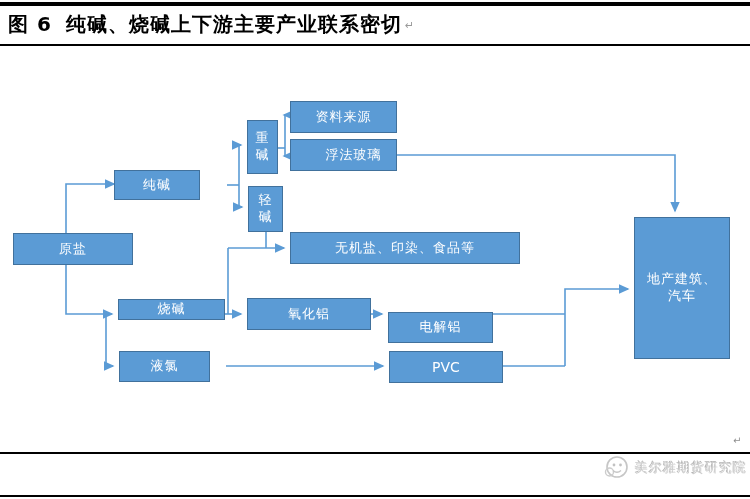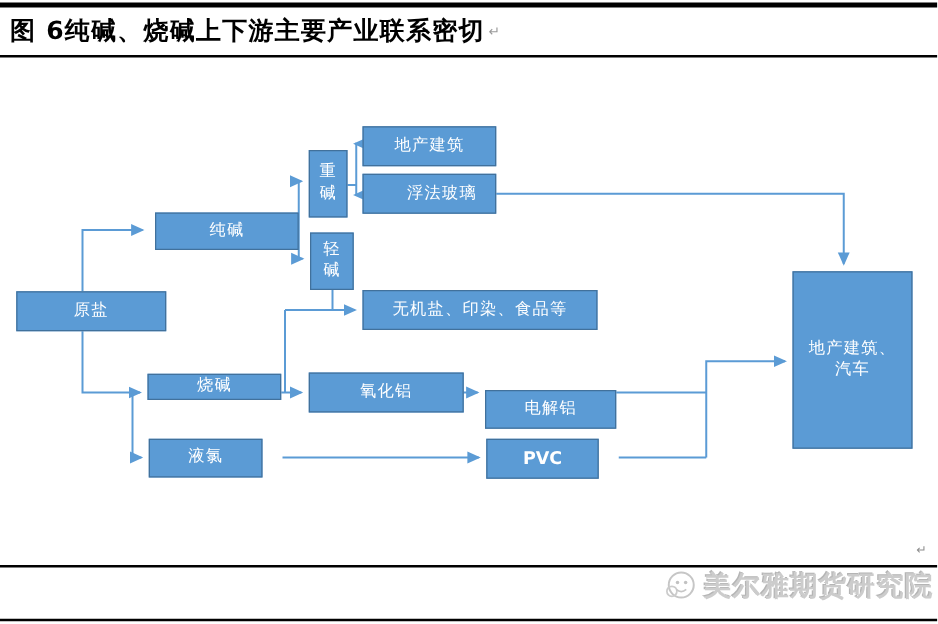--- a/index.html
+++ b/index.html
@@ -9,52 +9,52 @@
   
   .rule{position:absolute;left:0;right:0;background:#000;}
   .rule-top{top:2px;height:4px;}
   .rule-title{top:44px;height:2px;}
   .rule-footer-top{top:452px;height:2px;}
   .rule-bottom{top:495px;height:2px;}
 
   
   .title-row{position:absolute;top:11px;left:8px;color:var(--title-text,#000);
     font-size:20px;font-weight:700;letter-spacing:1px;white-space:nowrap;}
-  .fig-label{margin-right:0;}
+  .fig-label{margin-right:14px;}
   .pmark{color:#9a9a9a;font-weight:400;font-size:11px;margin-left:3px;vertical-align:middle;}
 
   
   .node{position:absolute;display:flex;align-items:center;justify-content:center;
     background:var(--box-fill,#5B9BD5);border:1.5px solid var(--box-border,#41719C);
     color:var(--box-text,#fff);font-size:13px;line-height:1.3;text-align:center;
     white-space:pre-line;box-sizing:border-box;letter-spacing:1px;}
   #n-raw-salt{left:13px;top:233px;width:120px;height:32px;}
-  #n-soda-ash{left:124px;top:170px;width:115px;height:30px;}
+  #n-soda-ash{left:114px;top:170px;width:86px;height:30px;}
   #n-heavy-soda{left:247px;top:120px;width:31px;height:54px;}
   #n-light-soda{left:248px;top:186px;width:35px;height:46px;}
   #n-pv-glass{left:290px;top:101px;width:107px;height:32px;}
   #n-float-glass{left:290px;top:139px;width:107px;height:32px;padding-left:20px;}
-  #n-inorganic{left:290px;top:232px;width:188px;height:32px;}
+  #n-inorganic{left:290px;top:232px;width:230px;height:32px;}
   #n-caustic-soda{left:118px;top:299px;width:107px;height:21px;}
   #n-alumina{left:247px;top:298px;width:124px;height:32px;text-align:right;}
   #n-elec-al{left:388px;top:312px;width:105px;height:31px;}
   #n-liquid-chlorine{left:119px;top:351px;width:91px;height:31px;text-align:right;}
-  #n-pvc{left:389px;top:351px;width:90px;height:32px;font-weight:700;font-size:14px;letter-spacing:0;}
+  #n-pvc{left:389px;top:351px;width:114px;height:32px;font-weight:400;font-size:14px;letter-spacing:0;}
   #n-downstream{left:634px;top:217px;width:96px;height:142px;}
 
   
   .edges-svg{position:absolute;left:0;top:0;width:750px;height:499px;pointer-events:none;}
   .edge{stroke:var(--connector,#5B9BD5);stroke-width:1.6;fill:none;}
 
   .diagram-pmark{position:absolute;left:733px;top:435px;font-size:10px;color:#8f8f8f;}
 
   
   .source-row{position:absolute;left:8px;top:461px;font-size:16px;color:#111;letter-spacing:1px;white-space:nowrap;}
   .brand{position:absolute;right:3px;top:454px;display:flex;align-items:center;gap:5px;}
-  .brand-text{font-size:22px;font-weight:700;letter-spacing:1px;color:var(--watermark,#cccccc);
+  .brand-text{font-size:13px;font-weight:400;letter-spacing:1px;color:var(--watermark,#cccccc);
     text-shadow:1px 1px 0 #ffffff,-1px -1px 0 #b5b5b5;white-space:nowrap;}
 </style>
 </head>
 <body>
 
 <div class="page">
 
   <div class="rule rule-top"></div>
 
   <div class="title-row">
@@ -93,21 +93,21 @@
       <path class="edge" d="M226,366 H383" marker-end="url(#ah)"></path>
       <path class="edge" d="M397,155 H675 V211" marker-end="url(#ah)"></path>
     </svg>
 
     <div class="node" id="n-raw-salt">原盐</div>
     <div class="node" id="n-soda-ash">纯碱</div>
     <div class="node" id="n-heavy-soda">重
 碱</div>
     <div class="node" id="n-light-soda">轻
 碱</div>
-    <div class="node" id="n-pv-glass">地产建筑</div>
+    <div class="node" id="n-pv-glass">资料来源</div>
     <div class="node" id="n-float-glass">浮法玻璃</div>
     <div class="node" id="n-inorganic">无机盐、印染、食品等</div>
     <div class="node" id="n-caustic-soda">烧碱</div>
     <div class="node" id="n-alumina">氧化铝</div>
     <div class="node" id="n-elec-al">电解铝</div>
     <div class="node" id="n-liquid-chlorine">液氯</div>
     <div class="node" id="n-pvc">PVC</div>
     <div class="node" id="n-downstream">地产建筑、
 汽车</div>
 

